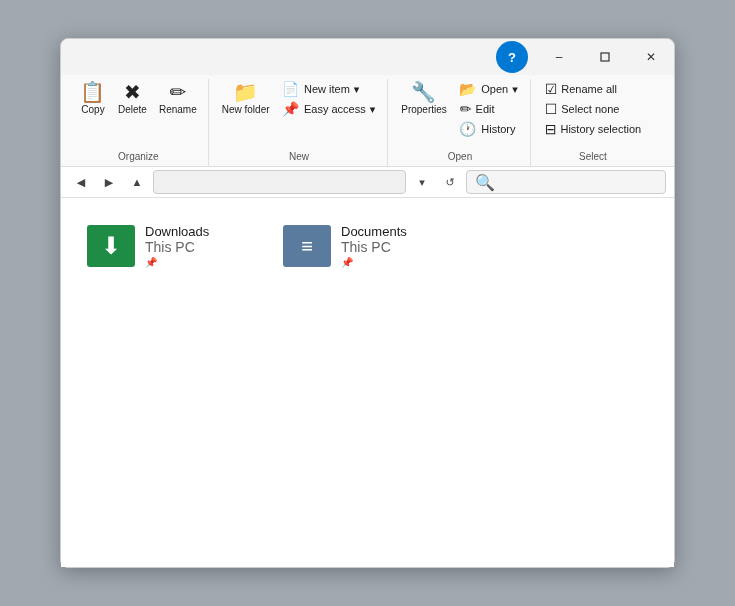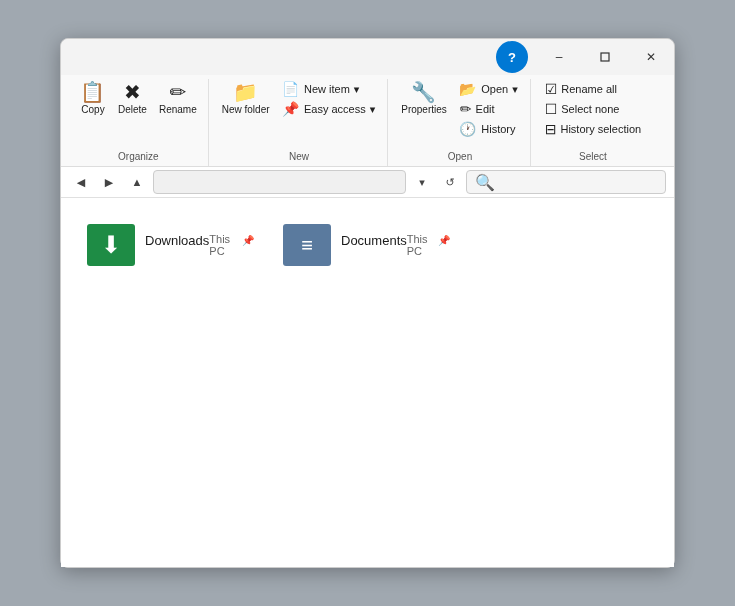--- a/index.html
+++ b/index.html
@@ -228,29 +228,29 @@
     .folder-icon.documents {
       background: #5a7a9e;
       border-radius: 3px;
       display: flex;
       align-items: center;
       justify-content: center;
       font-size: 22px;
     }
     .folder-info {
       display: flex;
-      flex-direction: row;
+      flex-direction: column;
     }
     .folder-name {
       font-size: 13px;
       color: #1a1a1a;
       font-weight: 400;
     }
     .folder-subtitle {
-      font-size: 11px;
+      font-size: 14px;
       color: #666;
     }
     .pin-icon {
       font-size: 10px;
       color: #888;
       margin-top: 2px;
     }
     .select-group-items {
       display: flex;
       flex-direction: column;

